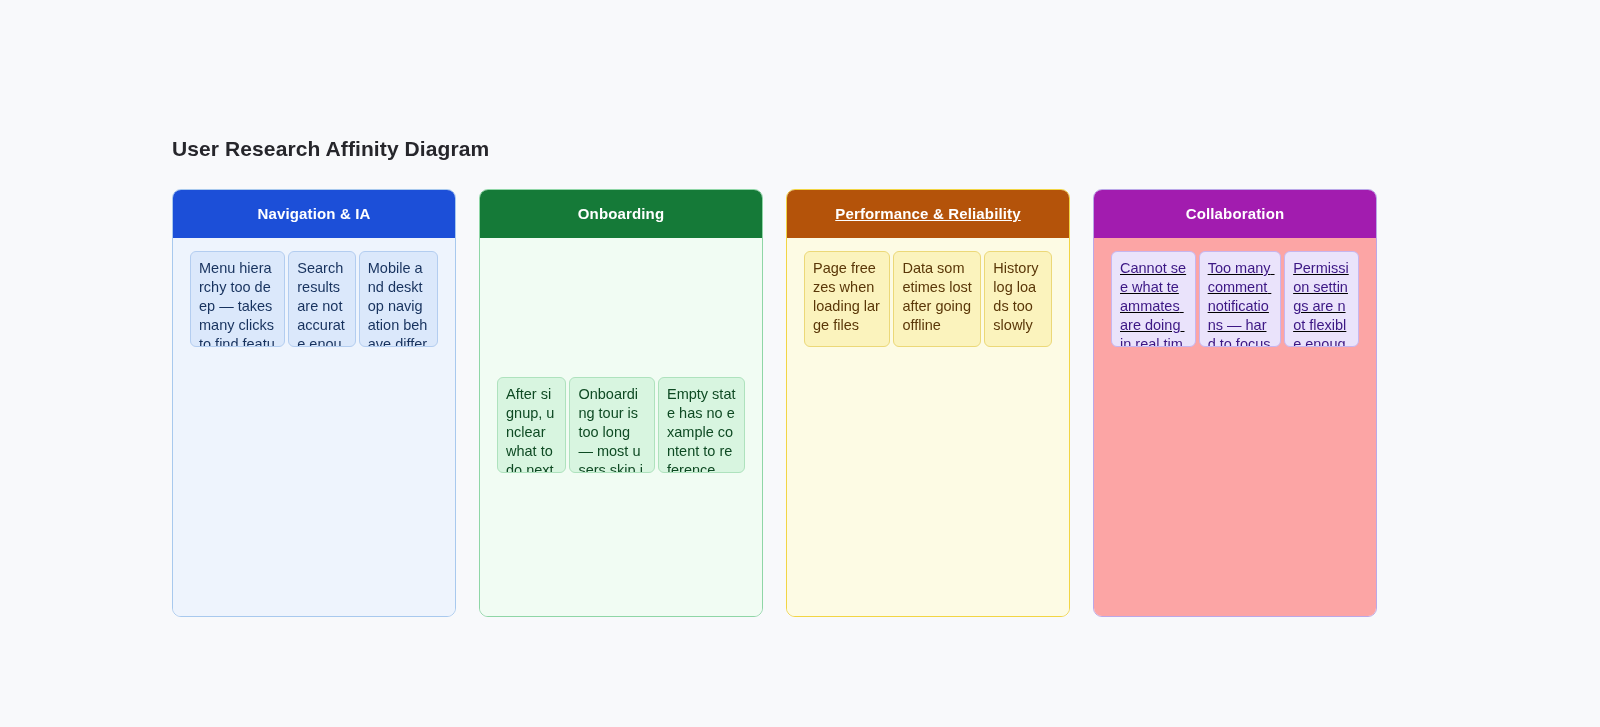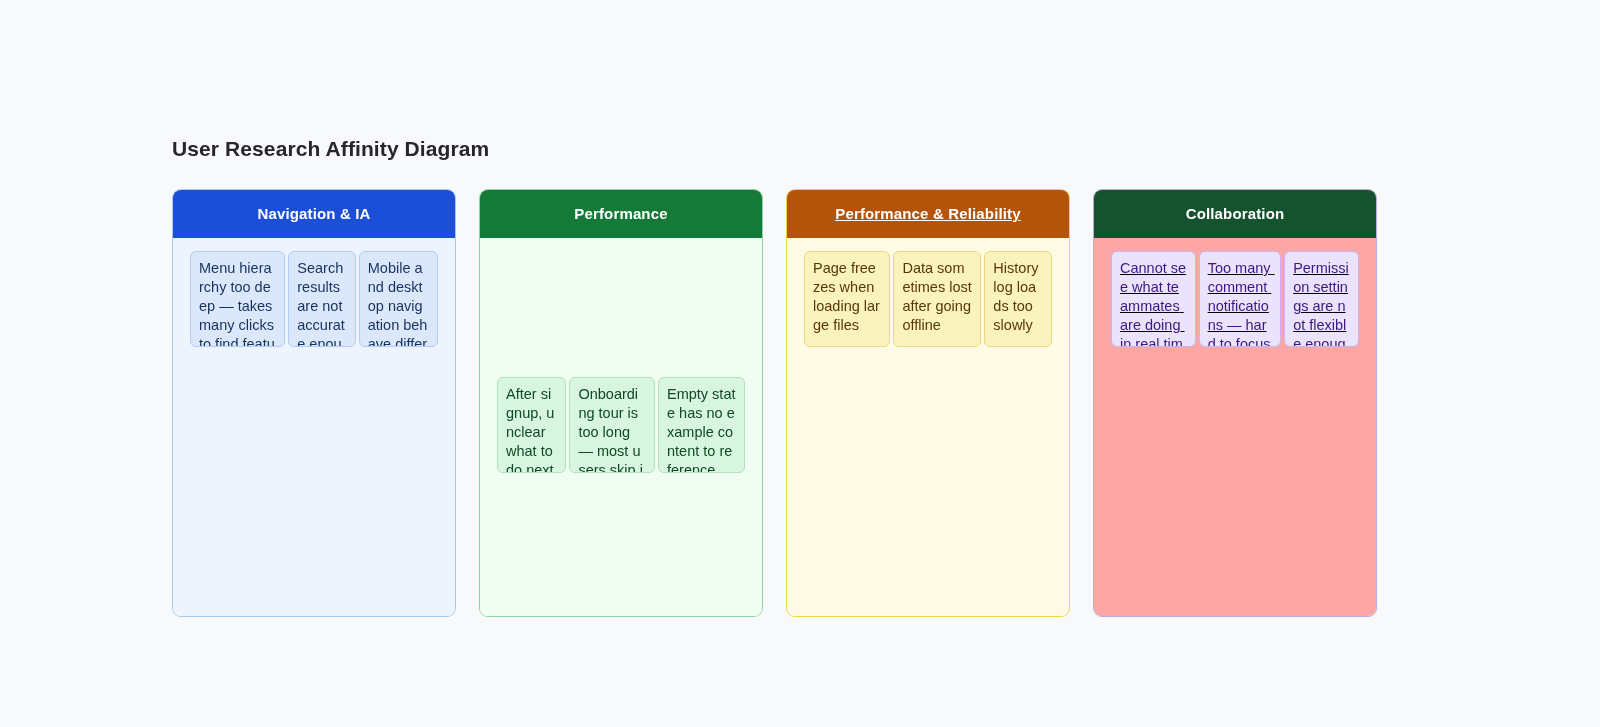--- a/index.html
+++ b/index.html
@@ -94,21 +94,21 @@
   .col-green .note-card { background: #d8f5e0; border-color: #aee2bd; color: #0e4a23; }
 
   
   .col-yellow            { border-color: #f2d544; }
   .col-yellow .column-header { background: #b4530a; text-decoration: underline; }
   .col-yellow .column-body   { background: #fdfbe4; }
   .col-yellow .note-card { background: #fbf3bd; border-color: #ecd878; color: #5a3708; }
 
   
   .col-purple            { border-color: #bba8e8; }
-  .col-purple .column-header { background: #14532d; }
+  .col-purple .column-header { background: #a21caf; }
   .col-purple .column-body   { background: #fca5a5; text-decoration: underline; }
   .col-purple .note-card { background: #eae3fb; border-color: #c6b5ef; color: #3c1784; }
 </style>
 </head>
 <body>
 
 <div id="board">
 
   <h1 id="page-title">User Research Affinity Diagram</h1>
 
@@ -117,21 +117,21 @@
     <div class="column col-blue">
       <div class="column-header">Navigation &amp; IA</div>
       <div class="column-body">
         <div class="note-card">Menu hierarchy too deep — takes many clicks to find features</div>
         <div class="note-card">Search results are not accurate enough</div>
         <div class="note-card">Mobile and desktop navigation behave differently</div>
       </div>
     </div>
 
     <div class="column col-green">
-      <div class="column-header">Performance</div>
+      <div class="column-header">Onboarding</div>
       <div class="column-body">
         <div class="note-card">After signup, unclear what to do next</div>
         <div class="note-card">Onboarding tour is too long — most users skip it</div>
         <div class="note-card">Empty state has no example content to reference</div>
       </div>
     </div>
 
     <div class="column col-yellow">
       <div class="column-header">Performance &amp; Reliability</div>
       <div class="column-body">

